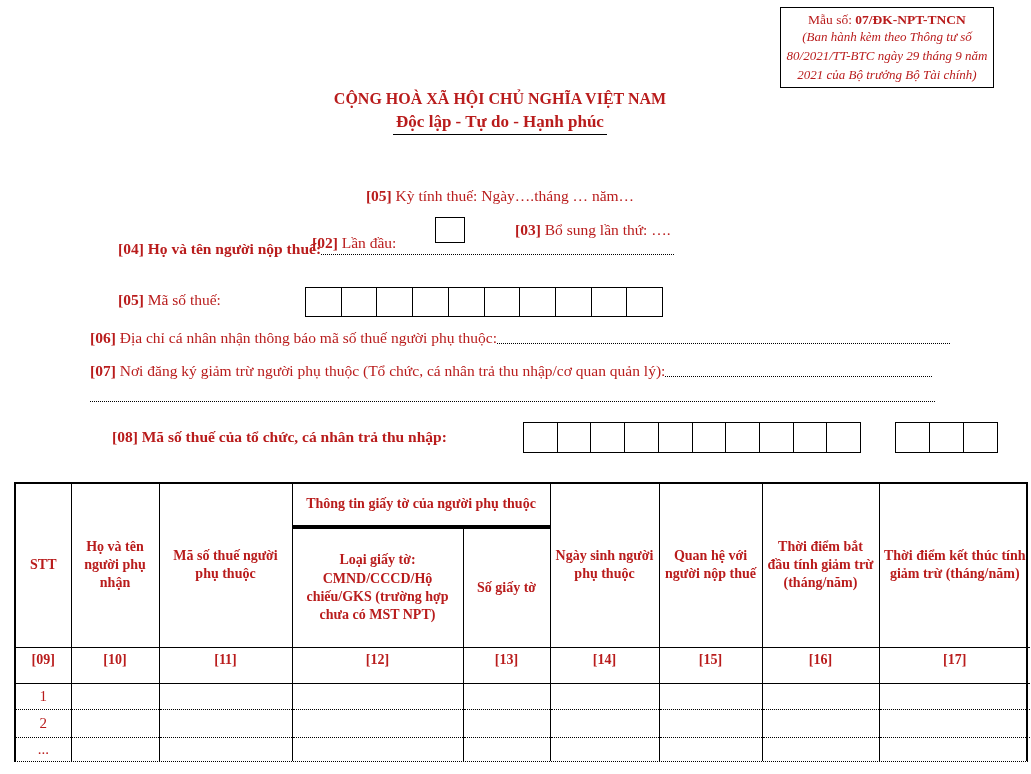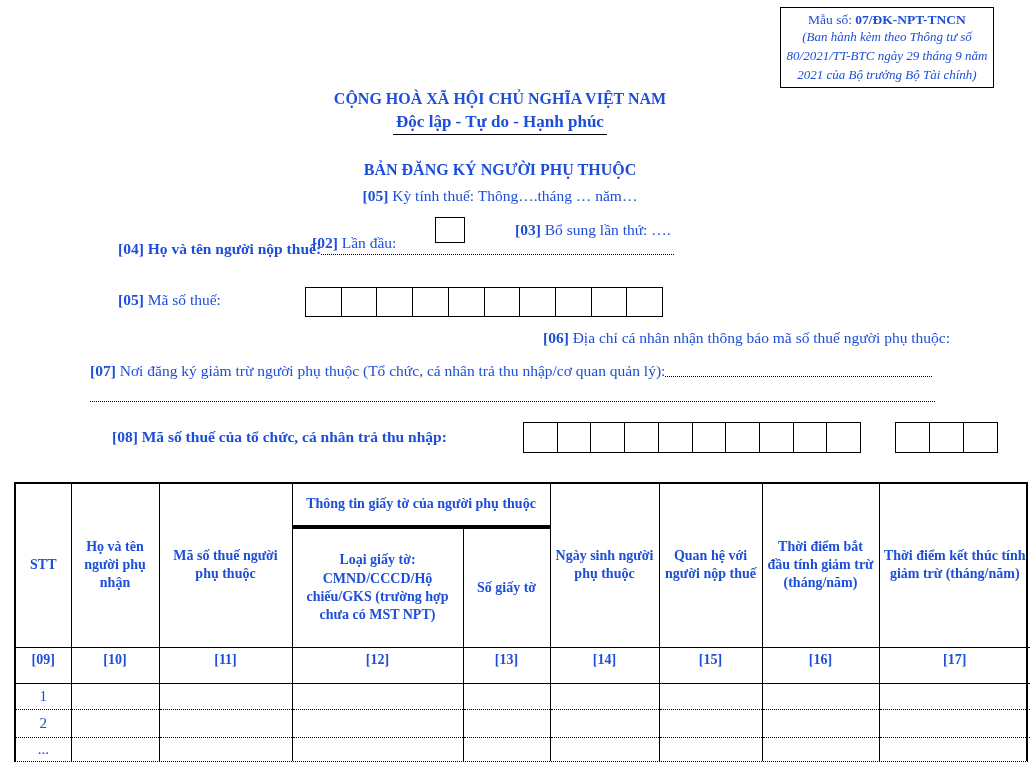--- a/index.html
+++ b/index.html
@@ -1,19 +1,19 @@
 <!DOCTYPE html>
 <html lang="vi"><head>
 <meta charset="utf-8">
 <style>
   * { margin:0; padding:0; box-sizing:border-box; }
   html,body { background:#fff; }
   .page {
     position:relative; width:1031px; height:774px; background:#fff;
-    font-family:"Liberation Serif","DejaVu Serif",serif; color:#1d4ed8;
+    font-family:"Liberation Serif","DejaVu Serif",serif; color:#b91c1c;
     overflow:hidden;
   }
   .abs { position:absolute; }
   b,.b { font-weight:bold; }
 
   
   .formbox {
     left:780px; top:7px; width:214px; height:81px;
     border:1px solid #000; text-align:center; padding:4px 5px 0 5px;
   }
@@ -36,21 +36,21 @@
   
   .f02-label { left:312px; top:234px; }
   .checkbox  { left:435px; top:217px; width:30px; height:26px; border:1.5px solid #000; background:#fff; }
   .f03-label { left:515px; top:221px; }
 
   .leader-row { display:flex; align-items:flex-end; }
   .leader { flex:1; border-bottom:1.5px dotted #000; margin-bottom:3px; height:10px; }
 
   .f04-row { left:118px; top:240px; width:556px;justify-content:center; }
   .f05-label { left:118px; top:291px; }
-  .f06-row { left:90px; top:329px; width:860px;flex-direction:column; }
+  .f06-row { left:90px; top:329px; width:860px; }
   .f07-row { left:90px; top:362px; width:842px; }
   .dotline { left:90px; top:392px; width:845px; height:10px; border-bottom:1.5px dotted #000; }
   .f08-label { left:112px; top:428px; font-weight:bold; }
 
   
   .boxrow { display:flex; }
   .boxrow .cell { flex:1; border:1.5px solid #000; border-left:none; background:#fff; }
   .boxrow .cell:first-child { border-left:1.5px solid #000; }
   .f05-boxes { left:305px; top:287px; width:358px; height:30px; }
   .f08-boxes-main   { left:523px; top:422px; width:338px; height:31px; }
@@ -89,22 +89,21 @@
 
   <div class="abs formbox">
     <div class="line1"><span>Mẫu số:</span> <b>07/ĐK-NPT-TNCN</b></div>
     <div class="note">(Ban hành kèm theo Thông tư số 80/2021/TT-BTC ngày 29 tháng 9 năm 2021 của Bộ trưởng Bộ Tài chính)</div>
   </div>
 
   <div class="abs center-line national">CỘNG HOÀ XÃ HỘI CHỦ NGHĨA VIỆT NAM</div>
   <div class="abs center-line motto-wrap">
     <span class="motto">Độc lập - Tự do - Hạnh phúc</span>
   </div>
-  <div class="abs center-line form-title">BẢN ĐĂNG KÝ NGƯỜI PHỤ THUỘC</div>
-  <div class="abs center-line f01"><b>[05]</b> <span>Kỳ tính thuế: Thông….tháng … năm…</span></div>
+  <div class="abs center-line f01"><b>[05]</b> <span>Kỳ tính thuế: Ngày….tháng … năm…</span></div>
 
   <div class="abs bodytext f02-label"><b>[02]</b> <span>Lần đầu:</span></div>
   <div class="abs checkbox"></div>
   <div class="abs bodytext f03-label"><b>[03]</b> <span>Bổ sung lần thứ: ….</span></div>
 
   <div class="abs bodytext leader-row f04-row">
     <span class="b"><b>[04]</b>&nbsp;<span>Họ và tên người nộp thuế:</span></span>
     <span class="leader"></span>
   </div>
 

